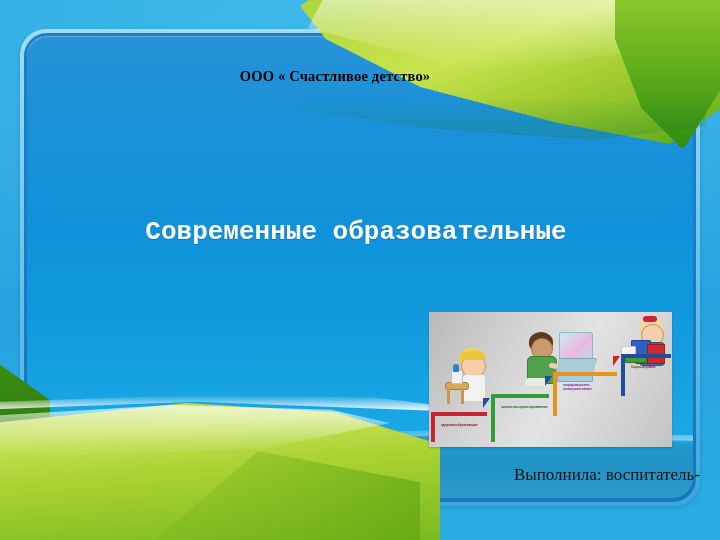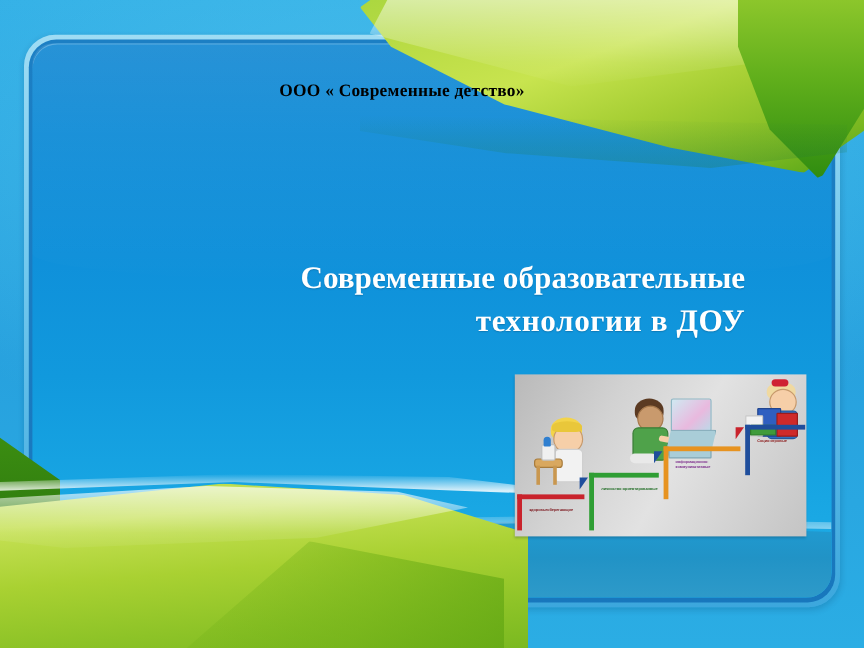--- a/index.html
+++ b/index.html
@@ -229,25 +229,26 @@
     color: #000000;
     line-height: 20px;
     letter-spacing: .2px;
     white-space: nowrap;
   }
   .header-line.l2 { padding-left: 8px; }
 
   
   .title-block {
     position: absolute;
-    left: 61px;
+    left: 76px;
     top: 214px;
     width: 560px;
-    text-align: right;
+    text-align: center;
     z-index: 6;
+    font-family: Liberation Mono, monospace;
   }
   .title-line {
     font-size: 26px;
     font-weight: bold;
     color: #ffffff;
     line-height: 36px;
     white-space: nowrap;
     text-shadow: 0 1px 1px rgba(0,40,70,.25);
   }
   .title-line.l2 { letter-spacing: .5px; }
@@ -335,26 +336,25 @@
   <div class="panel-bottom-rim"></div>
 
   <div class="ribbon-top">
     <div class="ribbon-top-shape"></div>
     <div class="ribbon-top-hi"></div>
   </div>
   <div class="ribbon-top-tail"></div>
   <div class="ribbon-top-dark"></div>
 
   <div class="header-block">
-    <div class="header-line l1">ООО « Современные детство»</div>
+    <div class="header-line l1">ООО « Счастливое детство»</div>
   </div>
 
   <div class="title-block">
     <div class="title-line l1">Современные образовательные</div>
-    <div class="title-line l2">технологии   в  ДОУ</div>
   </div>
 
   <div class="figure">
 
     <div class="kid" style="left:16px; top:36px; width:44px; height:62px;">
       <div class="hair" style="left:14px; top:0px; width:26px; height:20px; background:#f3d44a;"></div>
       <div class="head" style="left:16px; top:6px; width:23px; height:22px;"></div>
       <div class="hair" style="left:15px; top:3px; width:25px; height:9px; background:#e9c73a; border-radius:50% 50% 20% 20%;"></div>
       <div class="body" style="left:17px; top:26px; width:22px; height:26px; background:#f2f2f2; border:.5px solid #cfcfcf;"></div>
       <div class="arm" style="left:12px; top:34px; width:10px; height:5px; transform:rotate(16deg);"></div>
@@ -416,15 +416,16 @@
 
   <div class="ribbon-bot">
     <div class="ribbon-bot-dark"></div>
     <div class="ribbon-bot-shape"></div>
     <div class="ribbon-bot-hi"></div>
     <div class="ribbon-bot-fold"></div>
   </div>
   <div class="ribbon-bot-rim"></div>
 
   <div class="author-block">
+    <div class="author-line">Выполнила:  воспитатель-</div>
   </div>
 
 </div>
 
 </body></html>

